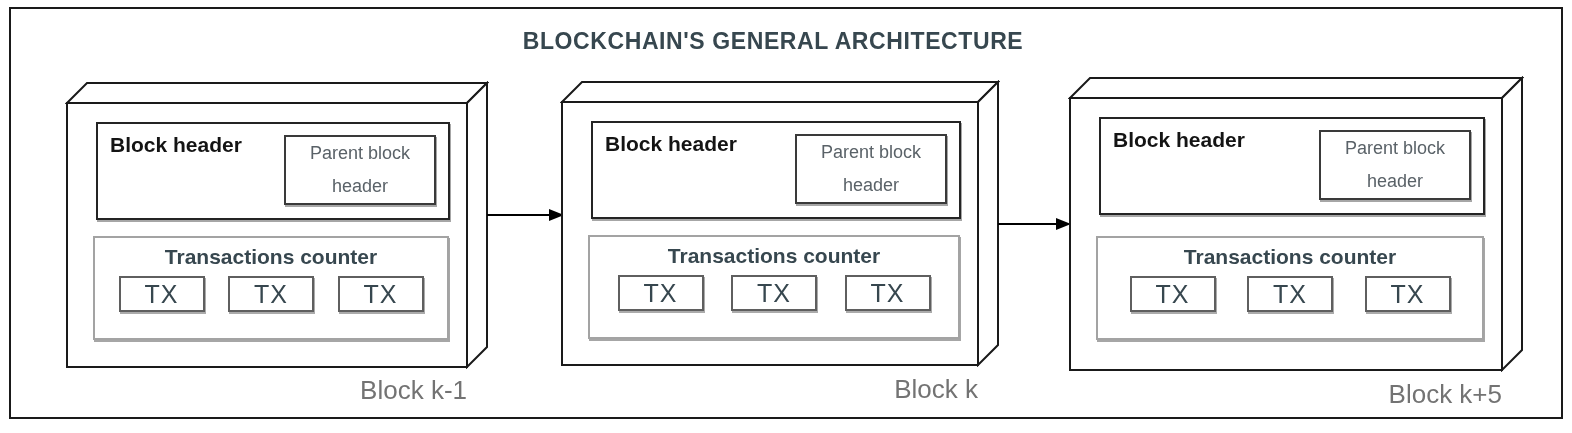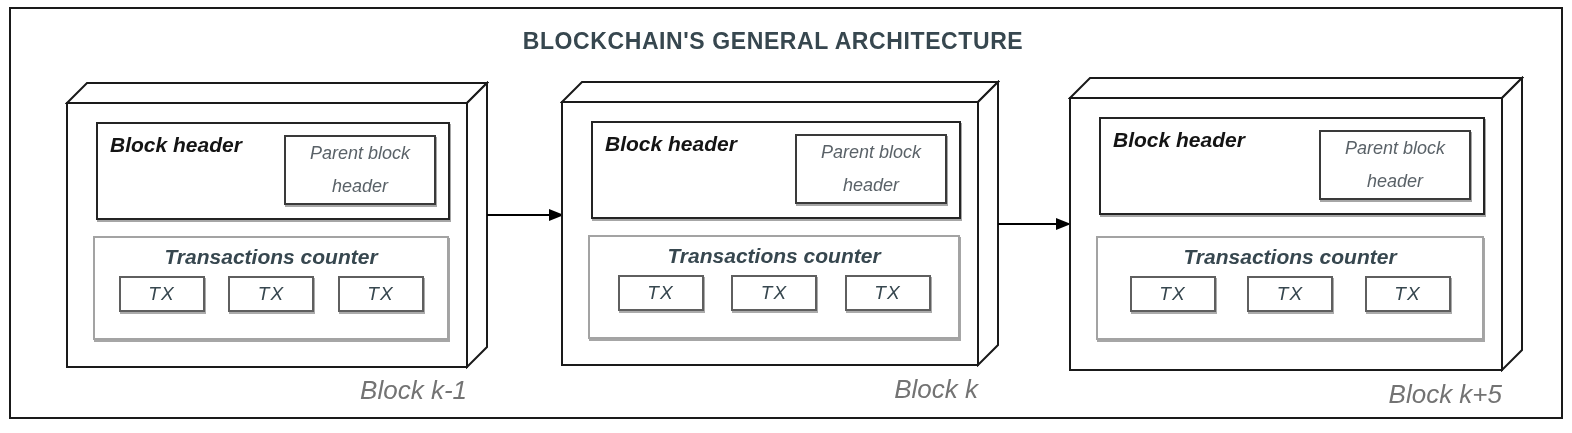--- a/index.html
+++ b/index.html
@@ -30,21 +30,21 @@
     text-align: center;
     font-size: 23px;
     font-weight: bold;
     letter-spacing: 0.6px;
     color: #37474f;
     line-height: 1;
     white-space: nowrap;
   }
 
   
-  .block { position: absolute; font-style: italic; }
+  .block { position: absolute; }
   .block svg.cube { position: absolute; left: 0; top: 0; display: block; }
 
   .face { position: absolute; left: 2px; top: 22px; }
 
   
   .header-box {
     position: absolute;
     left: 29px; right: 17px; top: 19px;
     height: 94px;
     border: 2px solid #242424;
@@ -102,21 +102,21 @@
     justify-content: space-evenly;
   }
   .tx-box {
     width: 82px; height: 32px;
     border: 2px solid #5f5f5f;
     box-shadow: 1px 2px 0 #ababab;
     background: #ffffff;
     display: flex;
     align-items: center;
     justify-content: center;
-    font-size: 19px;
+    font-size: 25px;
     color: #37474f;
     letter-spacing: 1px;
   }
 
   
   .block-label {
     position: absolute;
     left: 2px;
     text-align: right;
     font-size: 26px;

